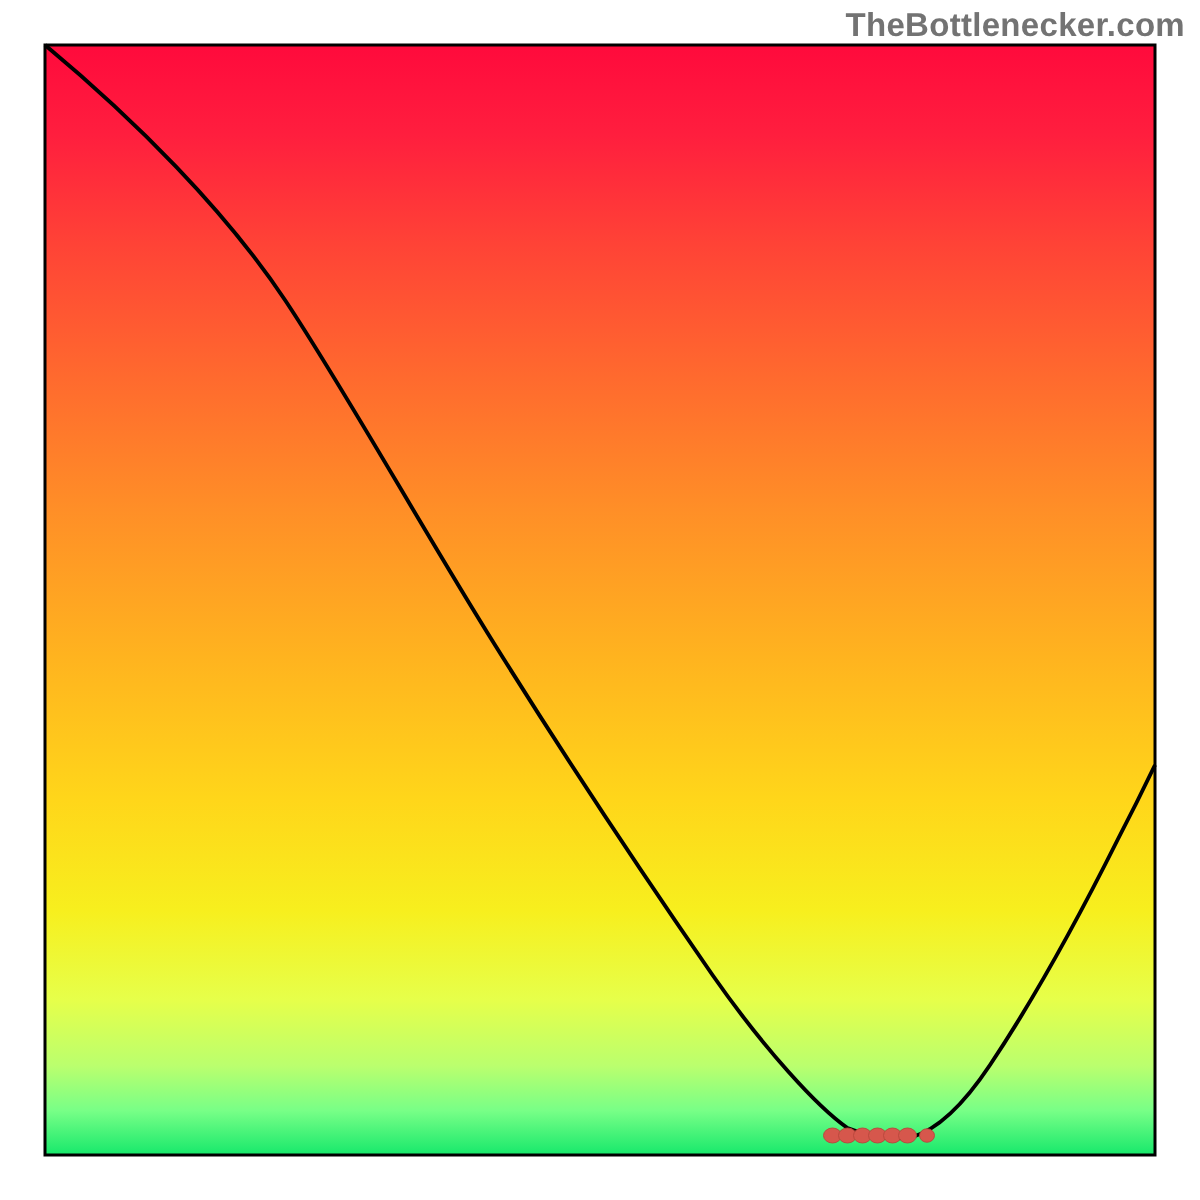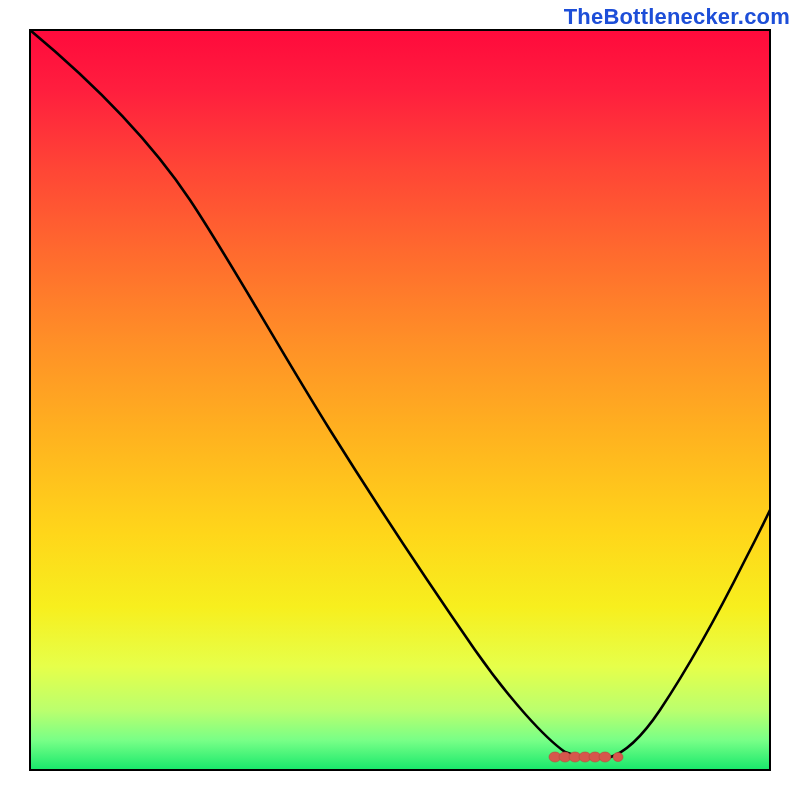--- a/index.html
+++ b/index.html
@@ -15,21 +15,21 @@
     position: relative;
     width: 800px;
     height: 800px;
   }
   .attribution {
     position: absolute;
     top: 4px;
     right: 10px;
     font-size: 22px;
     font-weight: 600;
-    color: #1d4ed8;
+    color: #737373;
     letter-spacing: 0.2px;
   }
   .plot {
     position: absolute;
     inset: 0;
   }
 </style>
 </head>
 <body>
 

